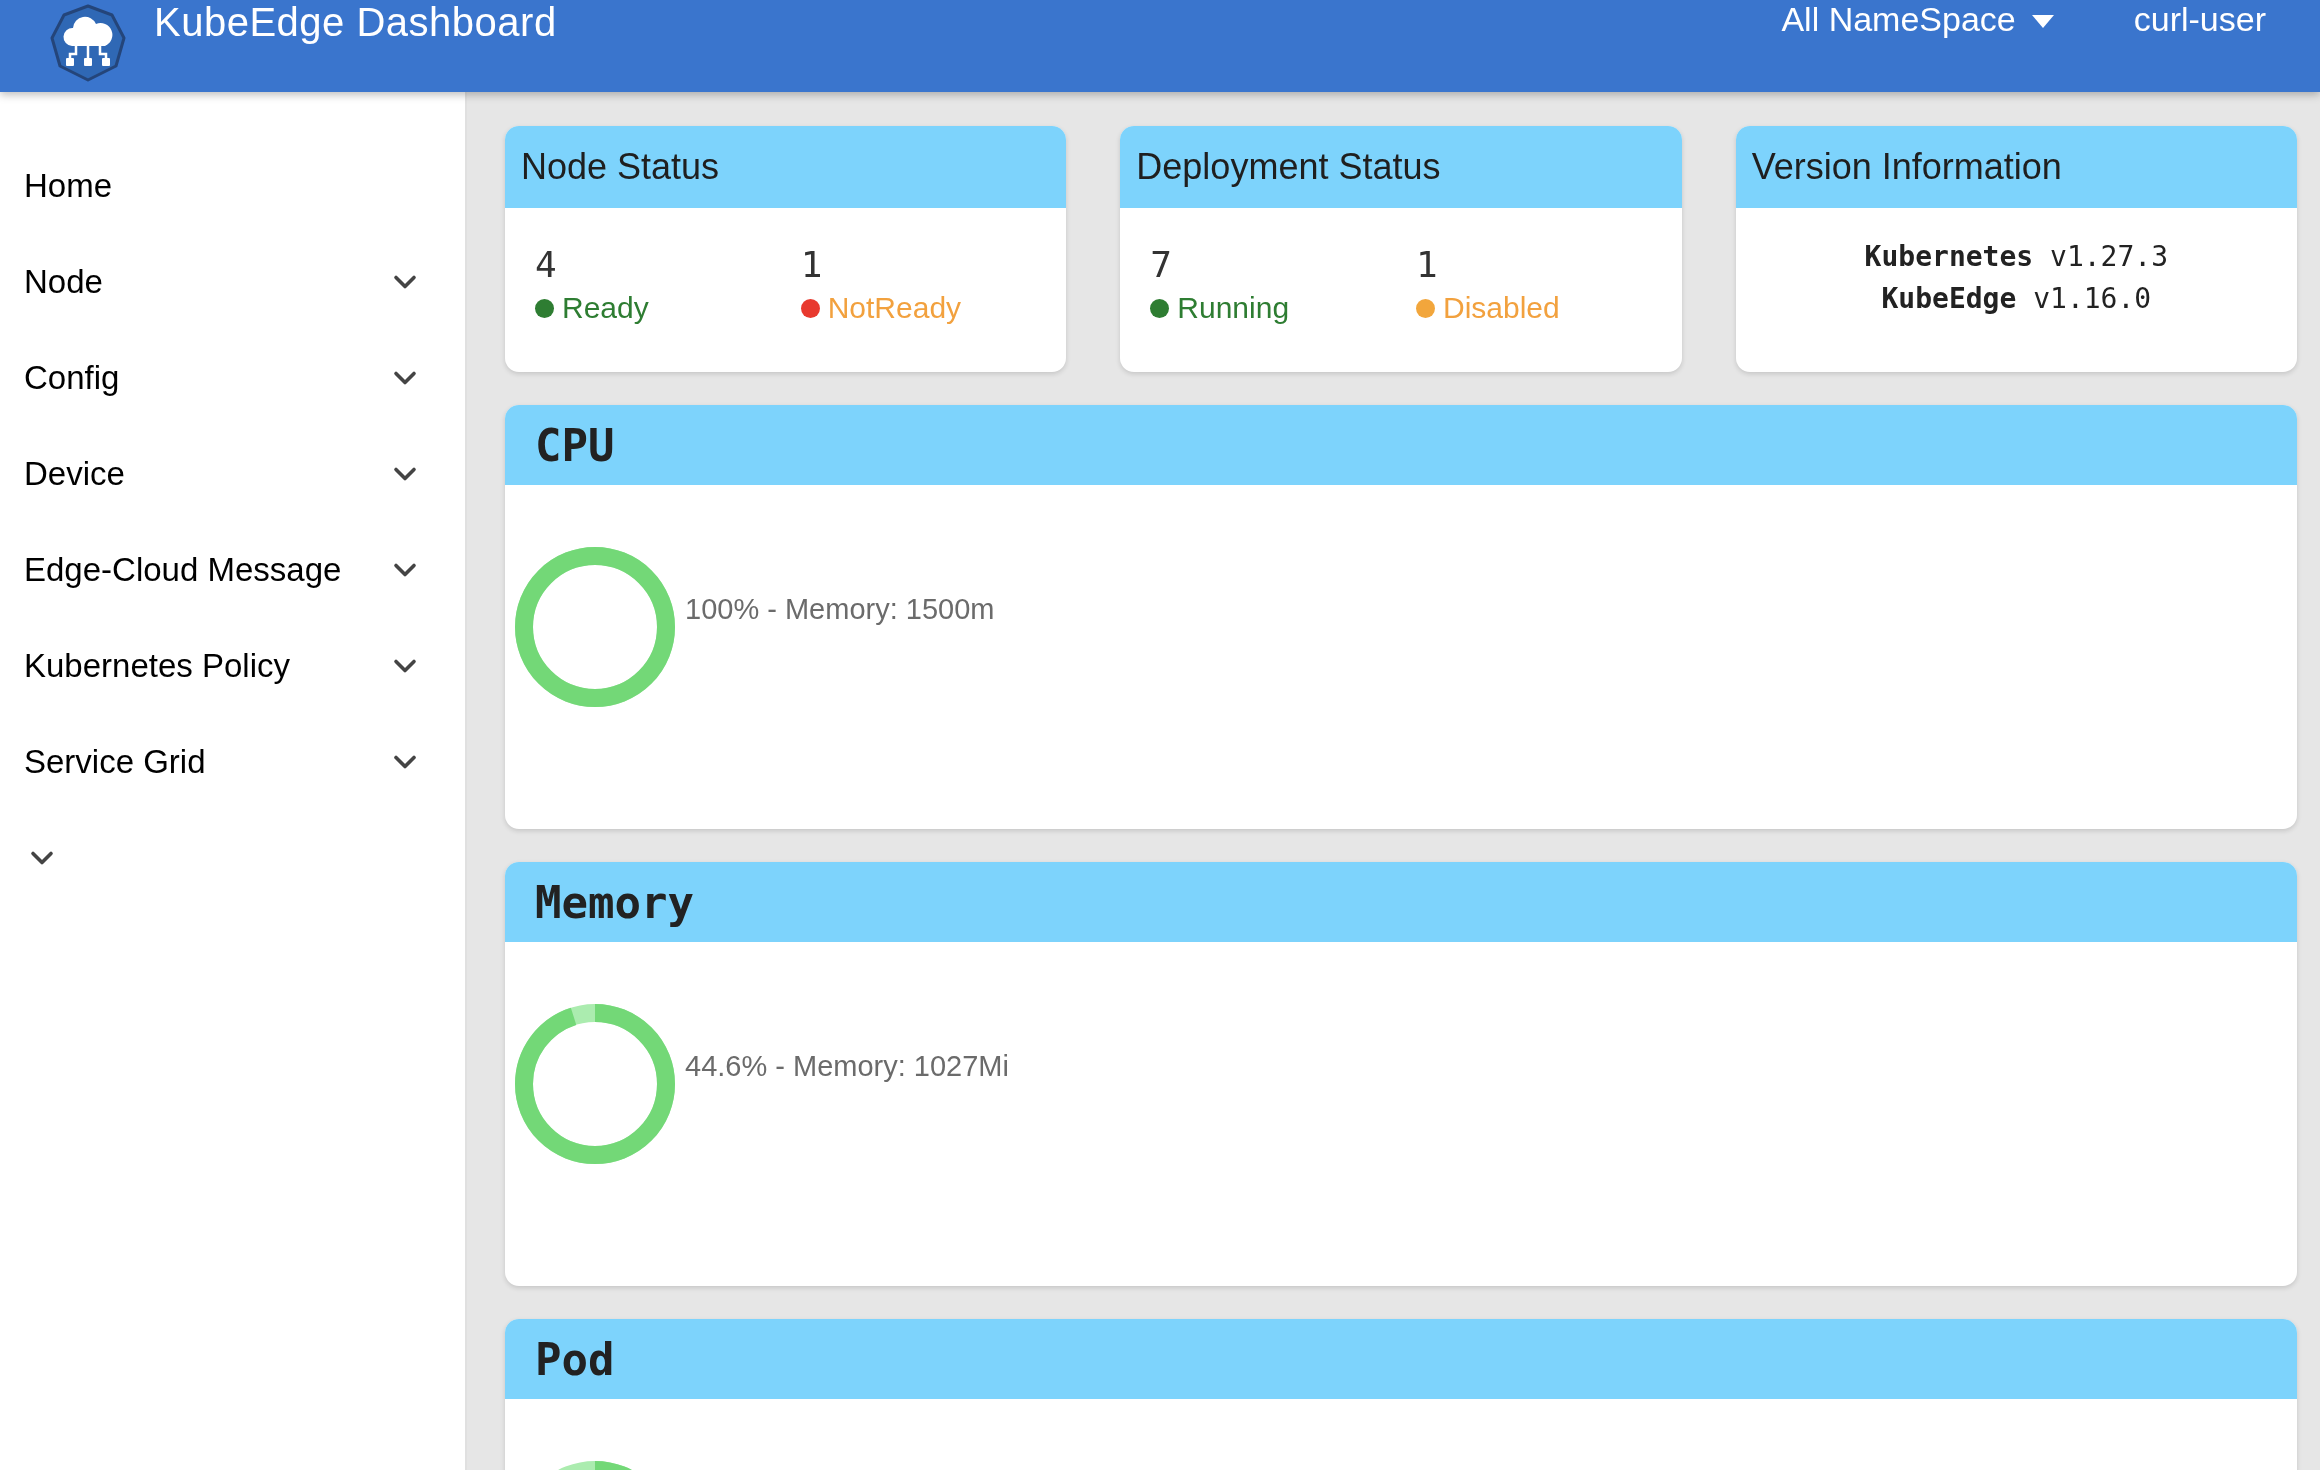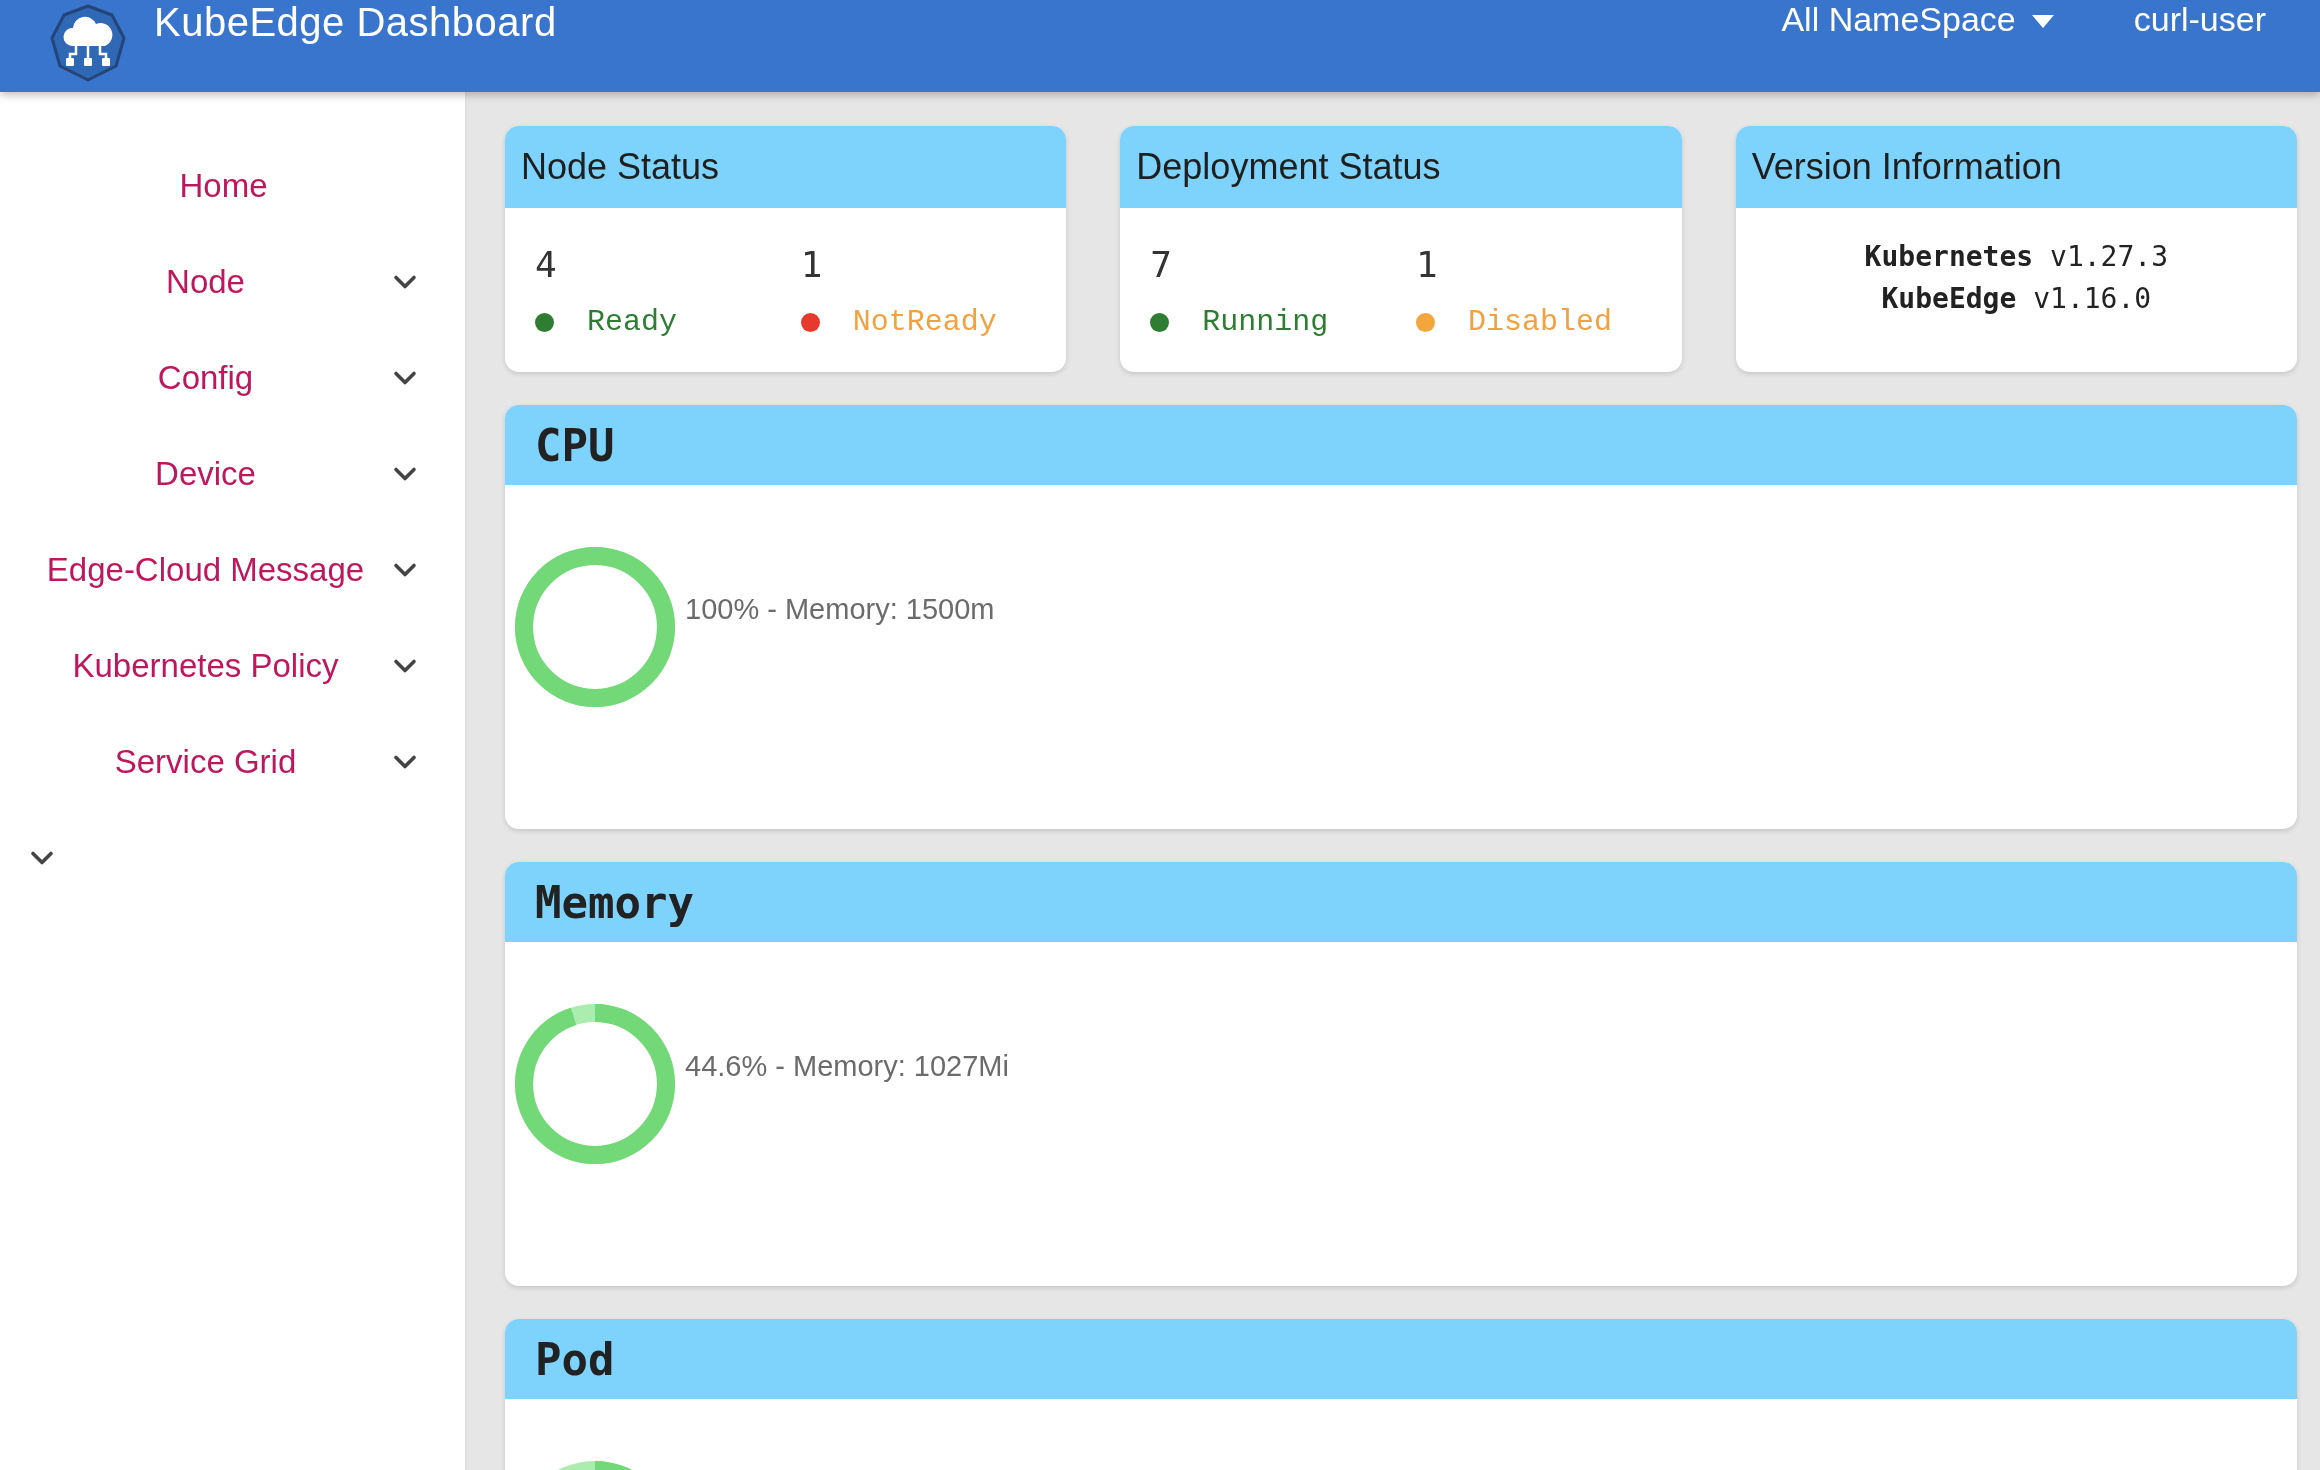--- a/index.html
+++ b/index.html
@@ -15,40 +15,40 @@
   .appbar-spacer { flex:1; }
   .ns-select { display:flex; align-items:center; gap:16px; font-size:34px; cursor:pointer; margin-right:80px; }
   .caret-down { width:0; height:0; border-left:11px solid transparent; border-right:11px solid transparent;
                 border-top:13px solid #ffffff; margin-top:4px; }
   .user-label { font-size:34px; cursor:pointer; }
 
   
   .shell { display:flex; height:1378px; }
   .sidebar { width:467px; background:#ffffff; border-right:2px solid #e0e0e0; padding-top:46px; flex-shrink:0; }
   .side-item { height:96px; display:flex; align-items:center; padding:0 42px 0 24px;
-               font-size:33px; color:#be185d; cursor:pointer;text-align:center; }
+               font-size:33px; color:#000000; cursor:pointer; }
   .side-item .label { flex:1; }
   .chev { width:36px; height:36px; flex-shrink:0; }
 
   .content { flex:1; background:#e6e6e6; padding:34px 23px 0 38px; overflow:hidden; }
 
   
   .card { background:#fff; border-radius:14px; overflow:hidden;
           box-shadow:0 2px 5px rgba(0,0,0,0.14); }
   .card-head { background:#7dd3fc; }
 
   .status-row { display:flex; gap:54px; }
   .status-card { flex:1; height:246px; }
   .status-card .card-head { height:82px; display:flex; align-items:center; padding-left:16px;
                             font-size:36px; color:#1f1f1f; }
   .status-body { display:flex; padding:36px 0 0 30px; }
   .metric { width:50%; }
   .metric-value { font-family:"DejaVu Sans Mono", monospace; font-size:36px; color:#333; }
-  .metric-label { display:flex; align-items:center; gap:33px; margin-top:20px;
-                  font-family:Liberation Mono, monospace; font-size:30px; }
+  .metric-label { display:flex; align-items:center; gap:8px; margin-top:6px;
+                  font-family:Liberation Sans, sans-serif; font-size:30px; }
   .dot { width:19px; height:19px; border-radius:50%; flex-shrink:0; }
   .m-ok    .dot { background:#2e7d32; }  .m-ok    .metric-label-text { color:#2e7d32; }
   .m-error .dot { background:#e8392e; }  .m-error .metric-label-text { color:#f2a13e; }
   .m-warn  .dot { background:#f2a63c; }  .m-warn  .metric-label-text { color:#f2a13e; }
 
   .version-body { padding-top:28px; text-align:center;
                   font-family:"DejaVu Sans Mono", monospace; font-size:28px; color:#222; }
   .version-body .vline { line-height:42px; }
   .version-body b { font-weight:bold; }
 

